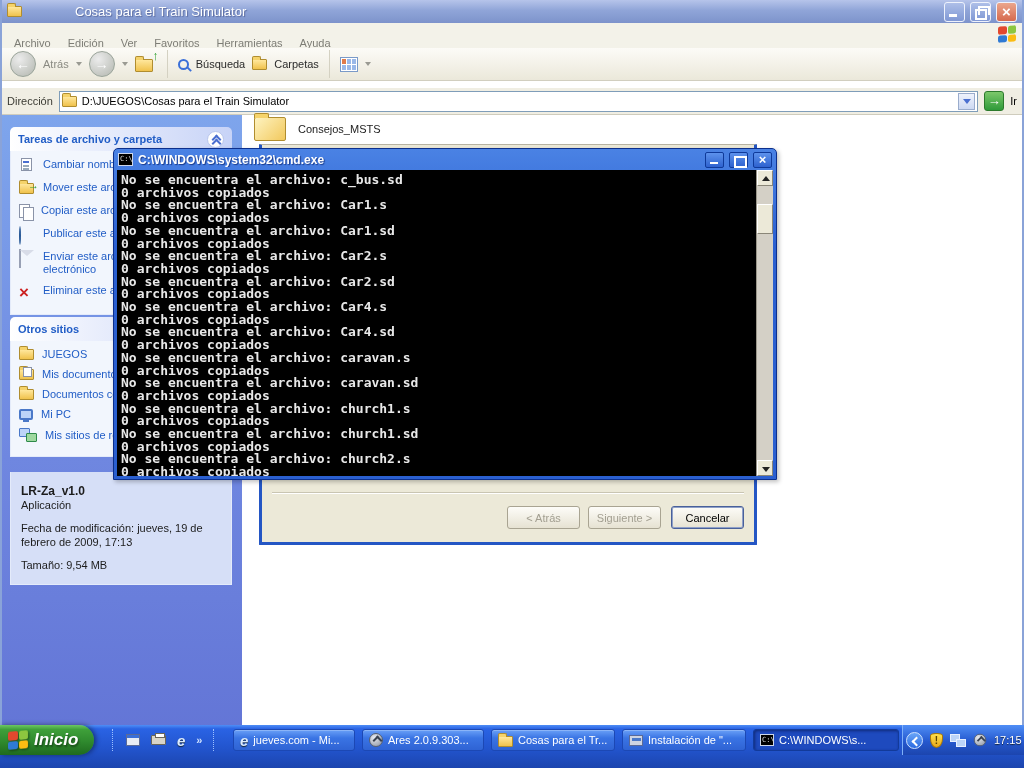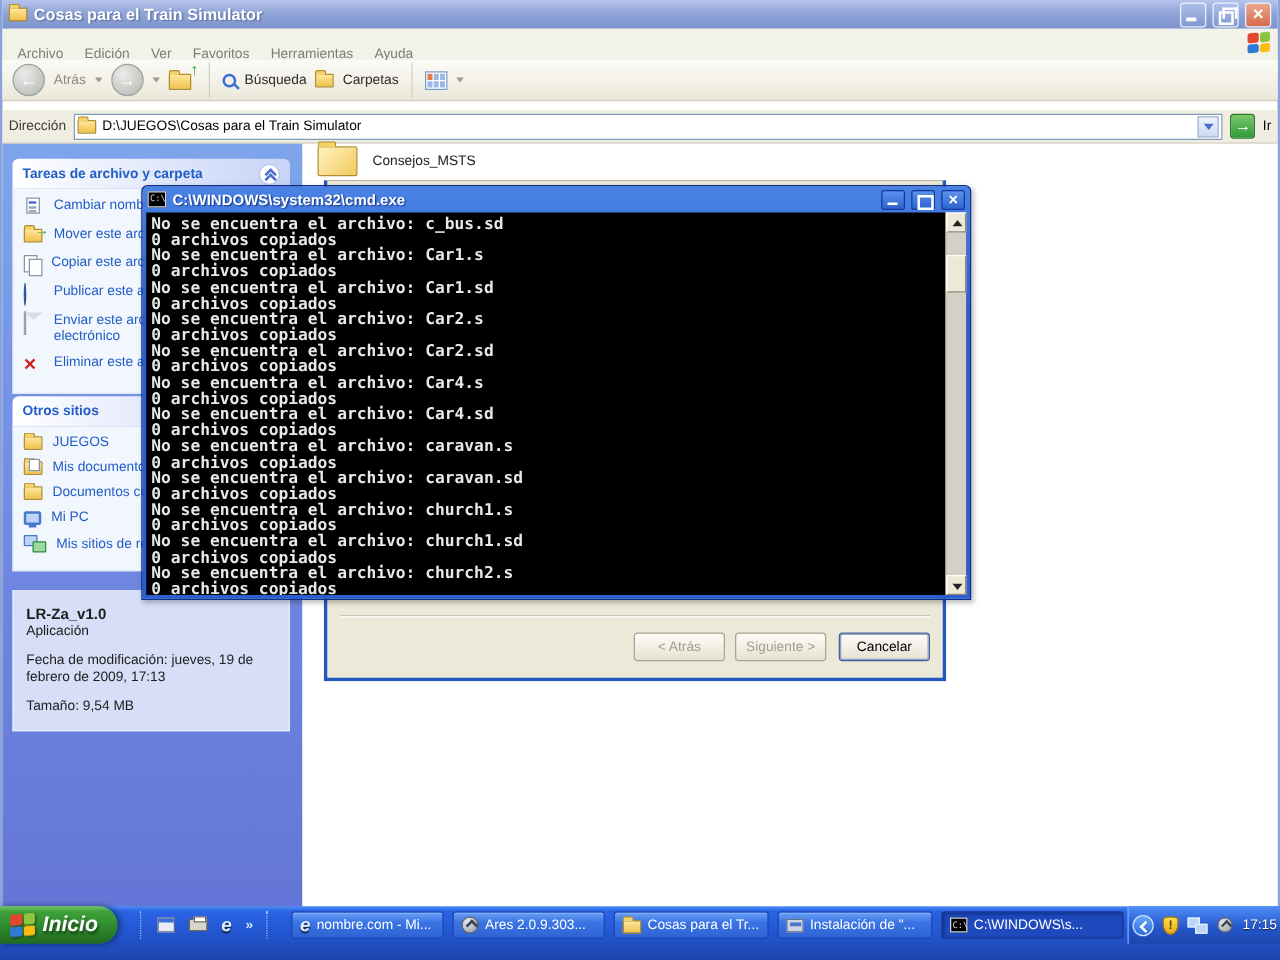--- a/index.html
+++ b/index.html
@@ -6,22 +6,22 @@
   html,body { width:1024px; height:768px; overflow:hidden; }
   body { font-family:"Liberation Sans",sans-serif; }
   .screen { position:relative; width:1024px; height:768px; background:#3a6ea5; overflow:hidden; }
 
   
   .explorer { position:absolute; left:0; top:0; width:1024px; height:738px; background:#fff;
               border-left:2px solid #8aa3d8; border-right:2px solid #8aa3d8; }
   .x-titlebar { position:absolute; left:0; top:0; right:0; height:23px;
     background:linear-gradient(180deg,#b6c4ea 0%,#90a5d8 45%,#7d93cb 100%);
     display:flex; align-items:center; gap:5px; padding:0 5px; }
-  .x-title { flex:1; color:#fff; font-weight:bold; font-size:13px; text-shadow:1px 1px 1px #5a6a9e;
-             white-space:nowrap; overflow:hidden; }
+  .x-title { flex:1; color:#fff; font-weight:normal; font-size:13px; text-shadow:1px 1px 1px #5a6a9e;
+             white-space:nowrap; overflow:hidden;margin-left:48px; }
   .cap-btn { width:21px; height:20px; border-radius:3px; border:1px solid #eef2fc; position:relative; }
   .cap-min, .cap-restore { background:linear-gradient(180deg,#aebfe8,#8098d4); }
   .cap-close { background:linear-gradient(180deg,#eba68c,#d66a4e); }
   .cap-min::after { content:""; position:absolute; left:4px; bottom:4px; width:8px; height:3px; background:#fff; }
   .cap-restore::after { content:""; position:absolute; left:4px; top:6px; width:8px; height:7px; border:2px solid #fff; }
   .cap-restore::before { content:""; position:absolute; left:7px; top:3px; width:8px; height:7px; border:2px solid #fff; border-bottom:none; }
   .cap-close::after { content:"×"; position:absolute; left:0; top:-1px; width:100%; text-align:center; color:#fff; font-weight:bold; font-size:15px; line-height:20px; }
 
   .x-menubar { position:absolute; left:0; top:23px; right:0; height:40px; background:#f3f2e9;
     border-bottom:1px solid #dcd9ca; display:flex; align-items:center; gap:17px; padding:0 12px;
@@ -450,21 +450,21 @@
       <span class="ql-sep"></span>
       <span class="ql-app"></span>
       <span class="ql-printer"></span>
       <span class="ie-e">e</span>
       <span class="ql-chev">»</span>
       <span class="ql-sep"></span>
     </div>
 
     <div class="task-btn tb1">
       <span class="ie-e">e</span>
-      <span>nombre.com - Mi...</span>
+      <span>jueves.com - Mi...</span>
     </div>
     <div class="task-btn tb2">
       <span class="ares-ic"></span>
       <span>Ares 2.0.9.303...</span>
     </div>
     <div class="task-btn tb3">
       <span class="folder-ic"></span>
       <span>Cosas para el Tr...</span>
     </div>
     <div class="task-btn tb4">

